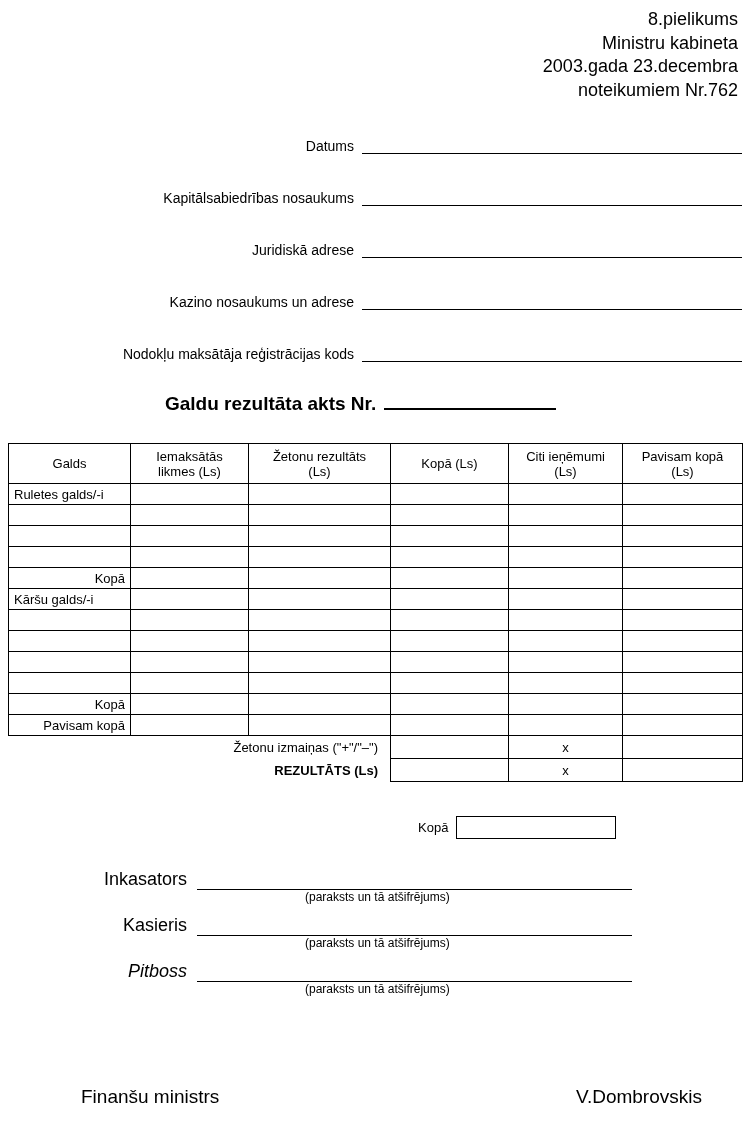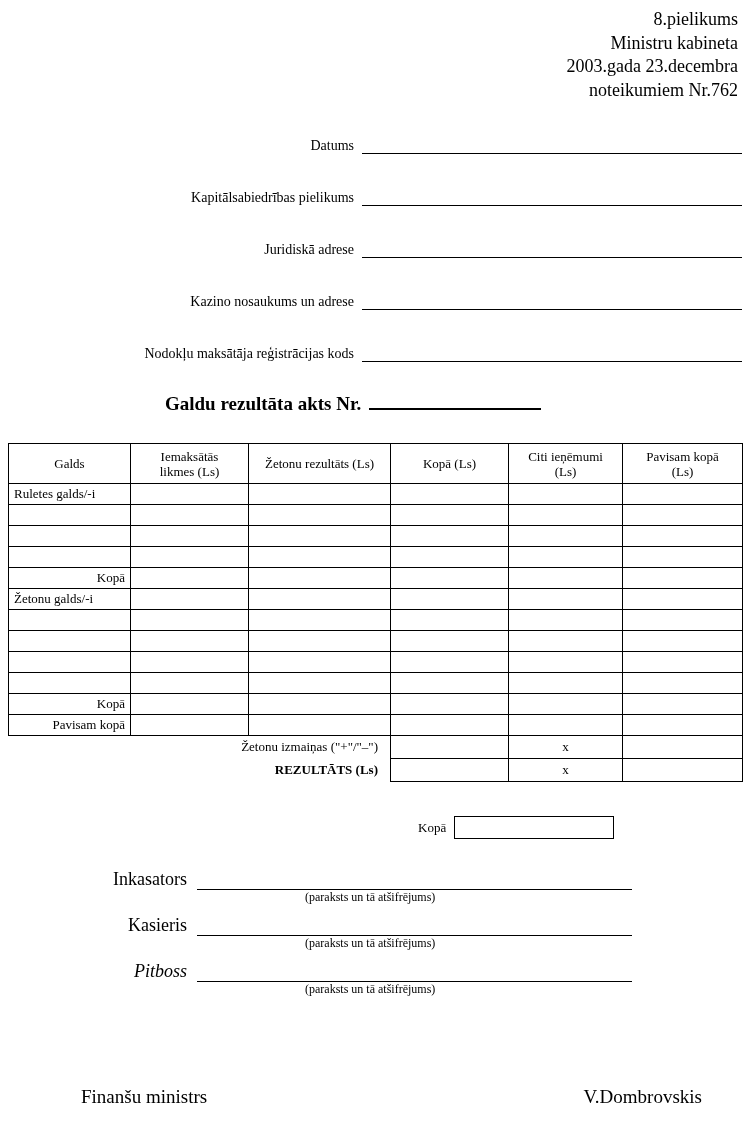--- a/index.html
+++ b/index.html
@@ -4,21 +4,21 @@
 <title>Galdu rezultāta akts</title>
 <style>
   * { box-sizing: border-box; }
   html, body { margin: 0; padding: 0; background: #ffffff; }
   .page {
     position: relative;
     width: 750px;
     height: 1122px;
     background: #ffffff;
     color: #000000;
-    font-family: Liberation Serif, serif;
+    font-family: Liberation Sans, sans-serif;
     overflow: hidden;
   }
 
   
   .annex-header {
     position: absolute;
     top: 8px;
     right: 12px;
     text-align: right;
     font-size: 18px;
@@ -177,21 +177,21 @@
     <div>2003.gada 23.decembra</div>
     <div>noteikumiem Nr.762</div>
   </div>
 
   <div class="form-fields">
     <div class="field-row">
       <div class="field-label">Datums</div>
       <div class="field-line"></div>
     </div>
     <div class="field-row">
-      <div class="field-label">Kapitālsabiedrības pielikums</div>
+      <div class="field-label">Kapitālsabiedrības nosaukums</div>
       <div class="field-line"></div>
     </div>
     <div class="field-row">
       <div class="field-label">Juridiskā adrese</div>
       <div class="field-line"></div>
     </div>
     <div class="field-row">
       <div class="field-label">Kazino nosaukums un adrese</div>
       <div class="field-line"></div>
     </div>
@@ -259,21 +259,21 @@
       </tr>
       <tr>
         <td class="right">Kopā</td>
         <td></td>
           <td></td>
           <td></td>
           <td></td>
           <td></td>
       </tr>
       <tr>
-        <td>Žetonu galds/-i</td>
+        <td>Kāršu galds/-i</td>
         <td></td>
           <td></td>
           <td></td>
           <td></td>
           <td></td>
       </tr>
       <tr>
         <td></td>
         <td></td>
           <td></td>

